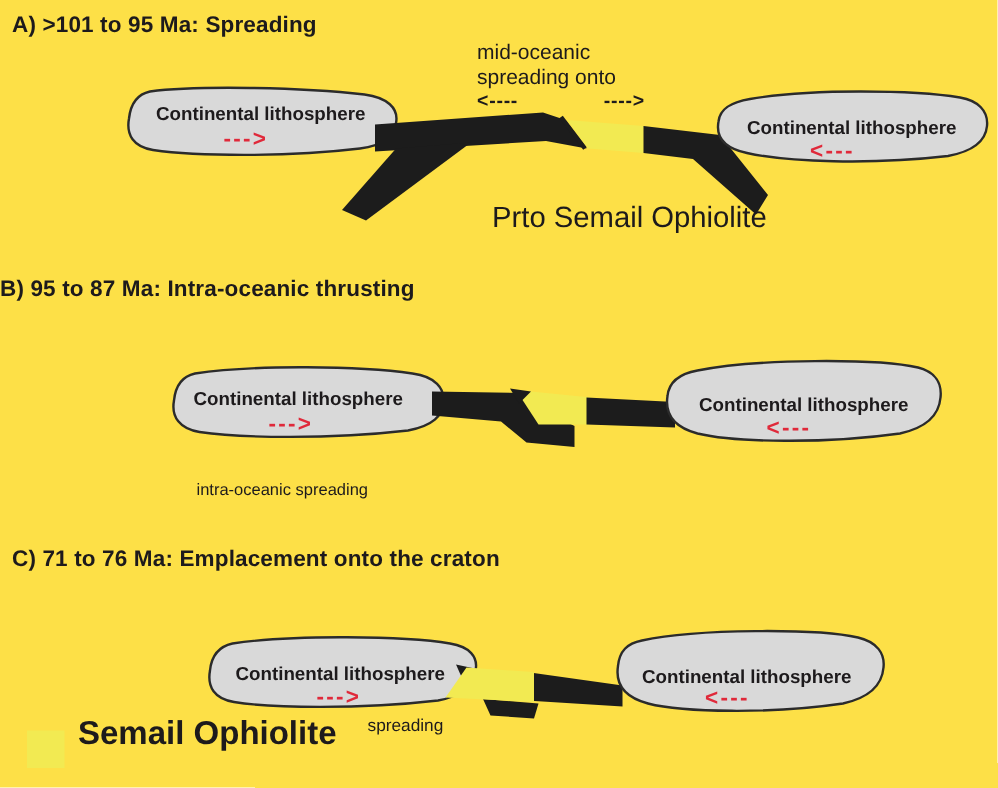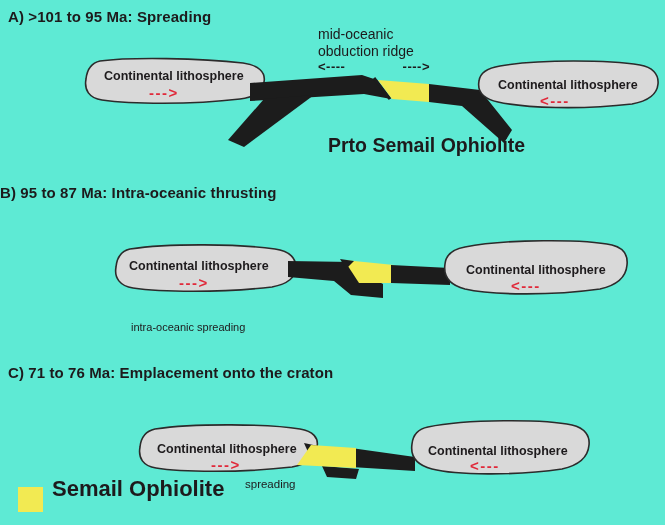--- a/index.html
+++ b/index.html
@@ -1,24 +1,24 @@
 <!DOCTYPE html>
 <html><head>
 <meta charset="utf-8">
 <style>
   html,body{margin:0;padding:0;background:#fff;}
   .canvas{
-    position:relative;width:665px;height:525px;background:#5eead4;
+    position:relative;width:665px;height:525px;background:#fde047;
     font-family:"Liberation Sans", sans-serif;color:#1d1a1c;overflow:hidden;
   }
   .canvas svg{position:absolute;left:0;top:0;}
   .t{position:absolute;white-space:nowrap;color:#1d1a1c;line-height:1.15;}
   .panel-title{font-size:15px;font-weight:600;letter-spacing:0.1px;}
   .plate-label{font-size:12.5px;font-weight:600;}
-  .big-label{font-size:19.5px;font-weight:700;}
+  .big-label{font-size:19.5px;font-weight:400;}
   .ridge-label{font-size:14px;font-weight:500;line-height:17px;white-space:nowrap;}
   .ridge-arrows{display:flex;justify-content:space-between;width:112px;
     font-size:13px;font-weight:600;letter-spacing:0.5px;}
   .arrow{font-size:15px;font-weight:700;letter-spacing:1.5px;color:#e0293a;line-height:1;}
   .small-label{font-size:11px;font-weight:500;}
   .legend-label{font-size:22px;font-weight:600;}
 </style>
 </head>
 <body>
 
@@ -48,21 +48,21 @@
     <path d="M 311 445 L 356 448 L 356 468 L 297 465 Z" fill="#f2ea52"></path>
     <path stroke-width="1.6" d="M 428 427 C 465 419, 545 419, 572 425 C 585 428, 590 436, 589 445 C 588 457, 580 465, 562 469 C 515 476, 455 475, 432 469 C 417 465, 410 457, 412 444 C 413 434, 418 429, 428 427 Z" fill="#d9d9d9" stroke="#2b2b2b"></path>
 
     <rect x="18" y="487" width="25" height="25" fill="#f2ea52"></rect>
   </svg>
 
   <div class="t panel-title" style="left:8px;top:8px">A) &gt;101 to 95 Ma: Spreading</div>
 
   <div class="t ridge-label" style="left:318px;top:26px">
     <div>mid-oceanic</div>
-    <div>obduction ridge</div>
+    <div>spreading onto</div>
   </div>
   <div class="t ridge-arrows" style="left:318px;top:60px">
     <span>&lt;----</span>
     <span>----&gt;</span>
   </div>
 
   <div class="t plate-label" style="left:104px;top:69px">Continental lithosphere</div>
   <div class="t arrow" style="left:149px;top:85px">---&gt;</div>
 
   <div class="t plate-label" style="left:498px;top:78px">Continental lithosphere</div>

